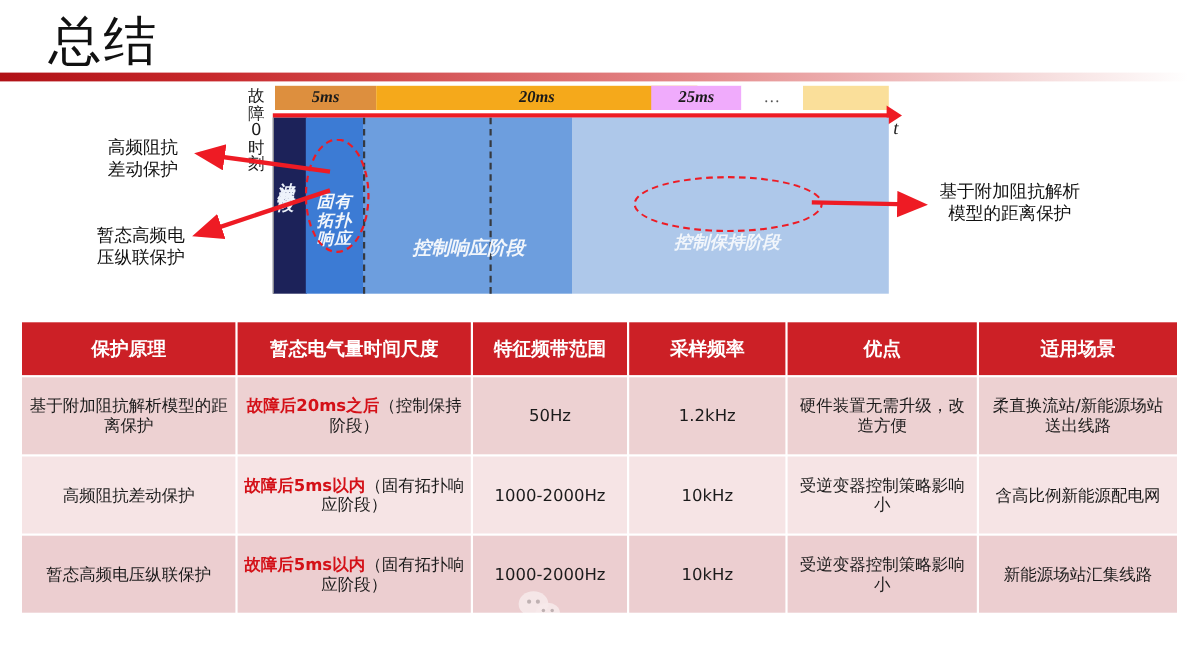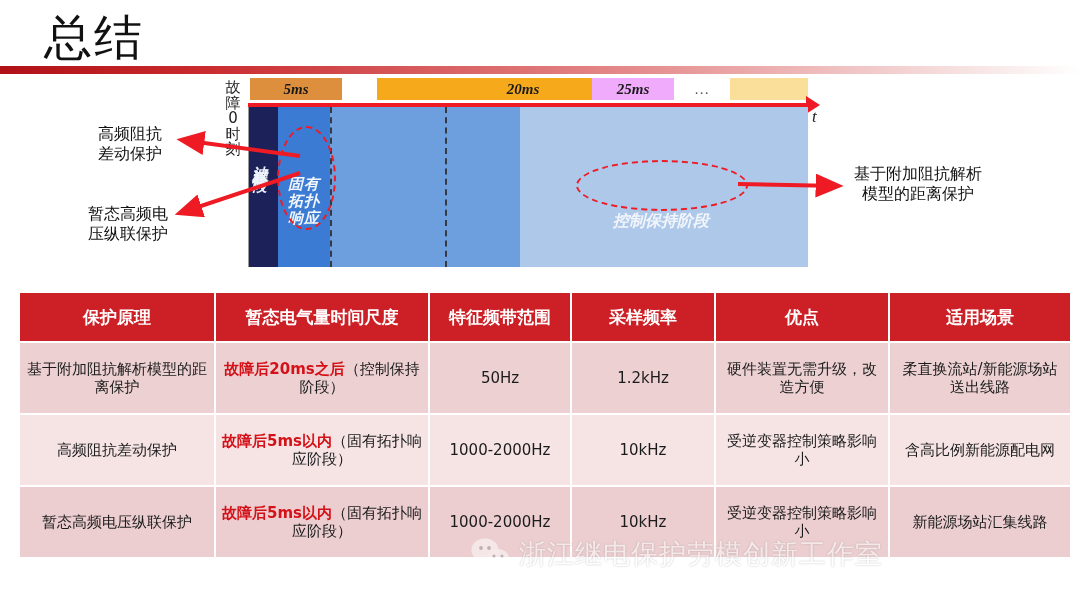--- a/index.html
+++ b/index.html
@@ -109,21 +109,21 @@
 
   <div class="vert-label" style="left:222px;top:2px;width:22px;">
     <span>故</span>
     <span>障</span>
     <span>0</span>
     <span>时</span>
     <span>刻</span>
   </div>
 
   <div class="tl-seg" style="left:250px;width:92px;background:#dd8f3e;">5ms</div>
-  <div class="tl-seg" style="left:342px;width:292px;background:#f5a91b;margin-left:35px;">20ms</div>
+  <div class="tl-seg" style="left:342px;width:292px;background:#f5a91b;">20ms</div>
   <div class="tl-seg" style="left:592px;width:82px;background:#f0abfc;">25ms</div>
   <div class="tl-seg" style="left:674px;width:56px;background:#ffffff;color:#555;font-weight:normal;">…</div>
   <div class="tl-seg" style="left:730px;width:78px;background:#fadf9a;"></div>
 
   <div class="tl-axis"></div>
   <div class="tl-arrowhead"></div>
   <div class="tl-t">t</div>
 
   <div class="phase-band" style="left:248px;width:30px;background:#1c2259;border-left:1px solid #9a9a9a;"></div>
   <div class="phase-band" style="left:278px;width:52px;background:#3c7bd4;"></div>
@@ -134,20 +134,23 @@
   <div class="dash-div" style="left:445px;"></div>
 
   <div class="phase-label vert-label" style="left:251px;top:36px;width:24px;font-size:15px;color:#eef3fb;">
     <span style="writing-mode:vertical-rl;text-orientation:upright;letter-spacing:3px;">波过程阶段</span>
   </div>
 
   <div class="phase-label" style="left:282px;top:58px;width:44px;font-size:15px;letter-spacing:1px;">
     <span>固有拓扑响应</span>
   </div>
 
+  <div class="phase-label" style="left:345px;top:98px;width:162px;font-size:17px;">
+    <span>控制响应阶段</span>
+  </div>
 
   <div class="phase-label" style="left:586px;top:94px;width:150px;font-size:16px;">
     <span>控制保持阶段</span>
   </div>
 
   <div class="ellipse" style="left:277px;top:48px;width:55px;height:100px;"></div>
   <div class="ellipse" style="left:576px;top:82px;width:168px;height:47px;"></div>
 
   <svg class="arrow-svg" viewBox="0 0 1080 200">
     <defs>
@@ -231,14 +234,13 @@
   <svg width="40" height="34" viewBox="0 0 40 34">
     <ellipse cx="15" cy="13" rx="13.5" ry="11.5" fill="#ffffff" opacity="0.9"></ellipse>
     <polygon points="8,21 5,28 12,24" fill="#ffffff" opacity="0.9"></polygon>
     <ellipse cx="28" cy="21" rx="11" ry="9" fill="#ffffff" opacity="0.9"></ellipse>
     <polygon points="34,27 37,33 31,30" fill="#ffffff" opacity="0.9"></polygon>
     <circle cx="11" cy="11" r="1.9" fill="#9b9b9b"></circle>
     <circle cx="19" cy="11" r="1.9" fill="#9b9b9b"></circle>
     <circle cx="24" cy="19" r="1.6" fill="#9b9b9b"></circle>
     <circle cx="32" cy="19" r="1.6" fill="#9b9b9b"></circle>
   </svg>
-  <span class="wm-text">浙江继电保护劳模创新工作室</span>
 </div>
 
 </body></html>

